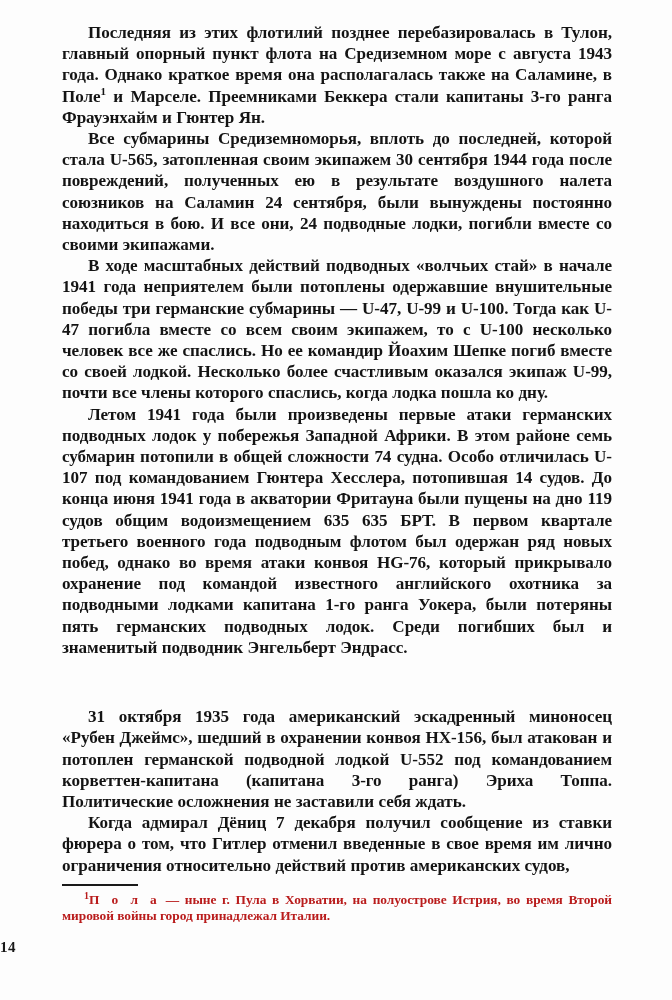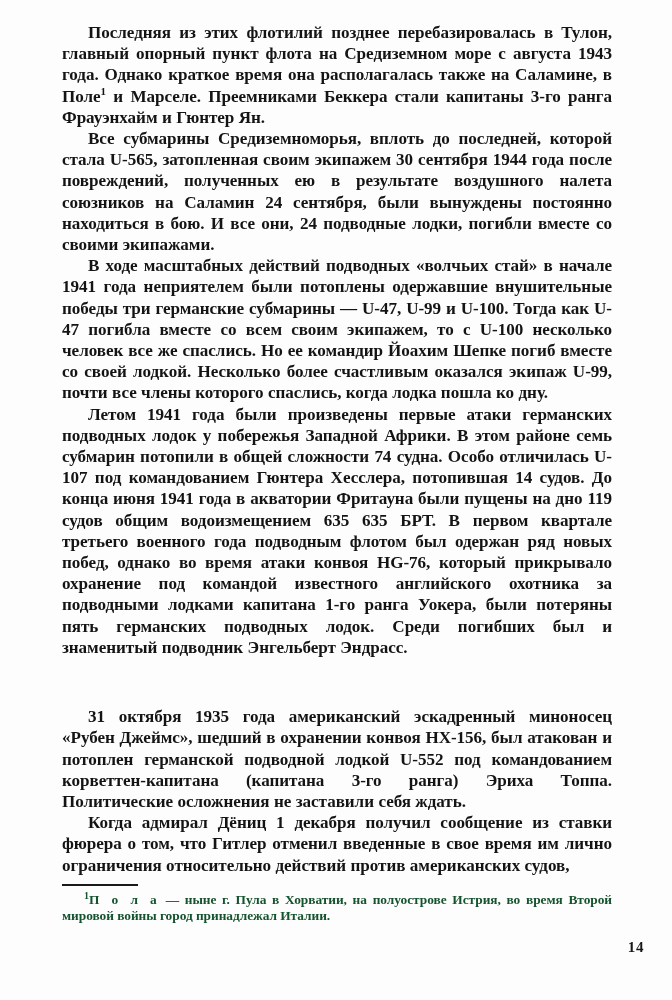--- a/index.html
+++ b/index.html
@@ -79,21 +79,21 @@
   }
 
   p.footnote {
     margin: 0;
     padding: 0;
     font-size: 13.4px;
     line-height: 16.4px;
     font-weight: bold;
     text-align: justify;
     text-indent: 22px;
-    color: #14532d;
+    color: #b91c1c;
     letter-spacing: -0.05px;
   }
 
   p.footnote:last-child {
     text-align-last: left;
   }
 
   .fn-marker {
     font-size: 10px;
     vertical-align: super;
@@ -102,21 +102,21 @@
 
   .spaced {
     letter-spacing: 3.2px;
   }
 
   .page-number {
     position: absolute;
     left: 0;
     top: 938px;
     width: 644px;
-    text-align: right;
+    text-align: left;
     font-size: 15px;
     font-weight: bold;
     line-height: 18px;
     color: #181818;
     letter-spacing: 0.6px;
   }
 </style>
 </head>
 <body>
 
@@ -129,21 +129,21 @@
     <p class="para">Все субмарины Средиземноморья, вплоть до последней, которой стала U-565, затопленная своим экипажем 30 сентября 1944 года после повреждений, полученных ею в результате воздушного налета союзников на Саламин 24 сентября, были вынуждены постоянно находиться в бою. И все они, 24 подводные лодки, погибли вместе со своими экипажами.</p>
 
     <p class="para">В ходе масштабных действий подводных «волчьих стай» в начале 1941 года неприятелем были потоплены одержавшие внушительные победы три германские субмарины — U-47, U-99 и U-100. Тогда как U-47 погибла вместе со всем своим экипажем, то с U-100 несколько человек все же спаслись. Но ее командир Йоахим Шепке погиб вместе со своей лодкой. Несколько более счастливым оказался экипаж U-99, почти все члены которого спаслись, когда лодка пошла ко дну.</p>
 
     <p class="para">Летом 1941 года были произведены первые атаки германских подводных лодок у побережья Западной Африки. В этом районе семь субмарин потопили в общей сложности 74 судна. Особо отличилась U-107 под командованием Гюнтера Хесслера, потопившая 14 судов. До конца июня 1941 года в акватории Фритауна были пущены на дно 119 судов общим водоизмещением 635 635 БРТ. В первом квартале третьего военного года подводным флотом был одержан ряд новых побед, однако во время атаки конвоя HG-76, который прикрывало охранение под командой известного английского охотника за подводными лодками капитана 1-го ранга Уокера, были потеряны пять германских подводных лодок. Среди погибших был и знаменитый подводник Энгельберт Эндрасс.</p>
 
     <div class="section-gap"></div>
 
     <p class="para">31 октября 1935 года американский эскадренный миноносец «Рубен Джеймс», шедший в охранении конвоя HX-156, был атакован и потоплен германской подводной лодкой U-552 под командованием корветтен-капитана (капитана 3-го ранга) Эриха Топпа. Политические осложнения не заставили себя ждать.</p>
 
-    <p class="para">Когда адмирал Дёниц 1 декабря получил сообщение из ставки фюрера о том, что Гитлер отменил введенные в свое время им лично ограничения относительно действий против американских судов,</p>
+    <p class="para">Когда адмирал Дёниц 7 декабря получил сообщение из ставки фюрера о том, что Гитлер отменил введенные в свое время им лично ограничения относительно действий против американских судов,</p>
 
   </div>
 
   <div class="footnote-area">
     <div class="footnote-rule"></div>
     <p class="footnote"><span class="fn-marker">1</span><span class="spaced">П о л а</span><span> — ныне г. Пула в Хорватии, на полуострове Истрия, во время Второй мировой войны город принадлежал Италии.</span></p>
   </div>
 
   <div class="page-number">14</div>
 

